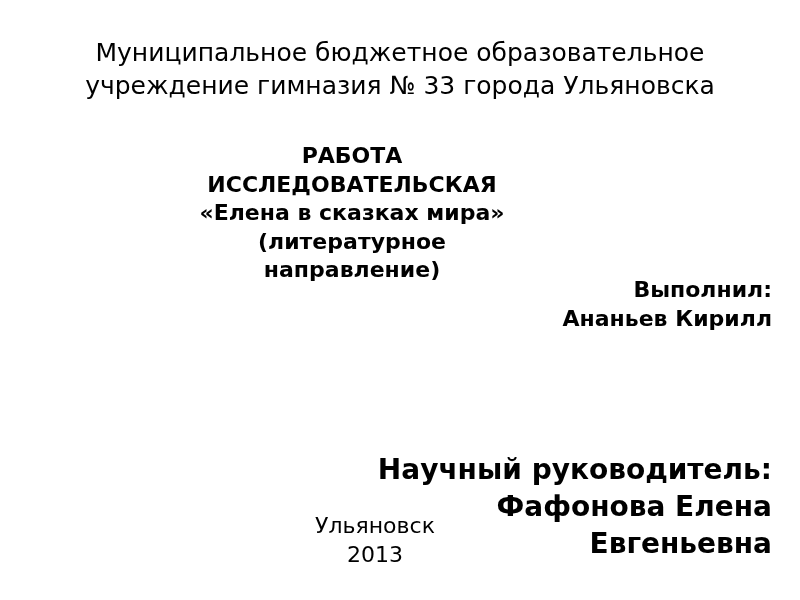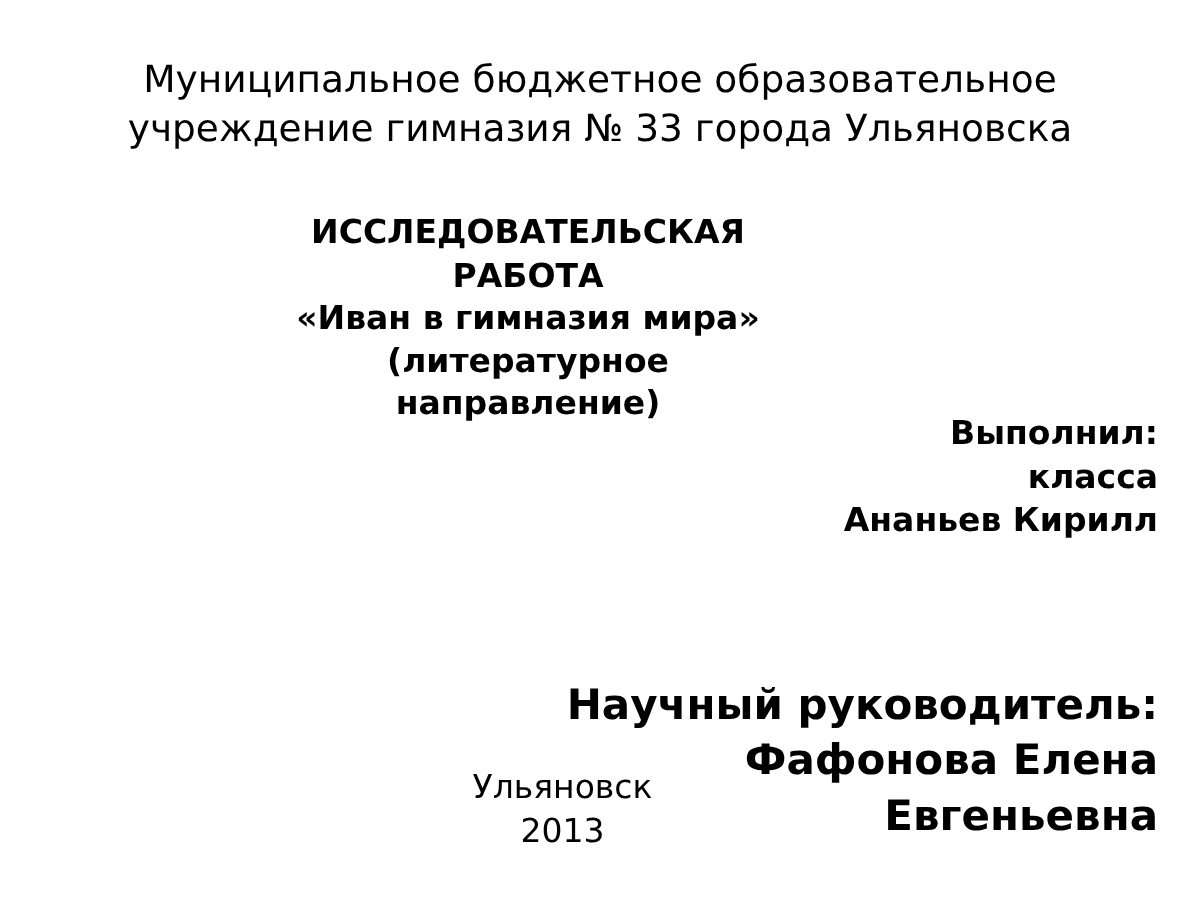--- a/index.html
+++ b/index.html
@@ -83,30 +83,29 @@
   }
 </style>
 </head>
 <body>
 
 <div class="slide">
 
   <div class="institution">Муниципальное бюджетное образовательное учреждение гимназия № 33 города Ульяновска</div>
 
   <div class="title-block">
+    <span class="line">РАБОТА</span>
     <span class="line">ИССЛЕДОВАТЕЛЬСКАЯ</span>
-    <span class="line">РАБОТА</span>
-    <span class="line">«Иван в гимназия мира»</span>
+    <span class="line">«Елена в сказках мира»</span>
     <span class="line">(литературное</span>
     <span class="line">направление)</span>
   </div>
 
   <div class="author-block">
     <span class="line">Выполнил:</span>
-    <span class="line">класса</span>
     <span class="line">Ананьев Кирилл</span>
   </div>
 
   <div class="supervisor-block">
     <span class="line">Научный руководитель:</span>
     <span class="line">Фафонова Елена Евгеньевна</span>
   </div>
 
   <div class="city-block">
     <span class="line">Ульяновск</span>

